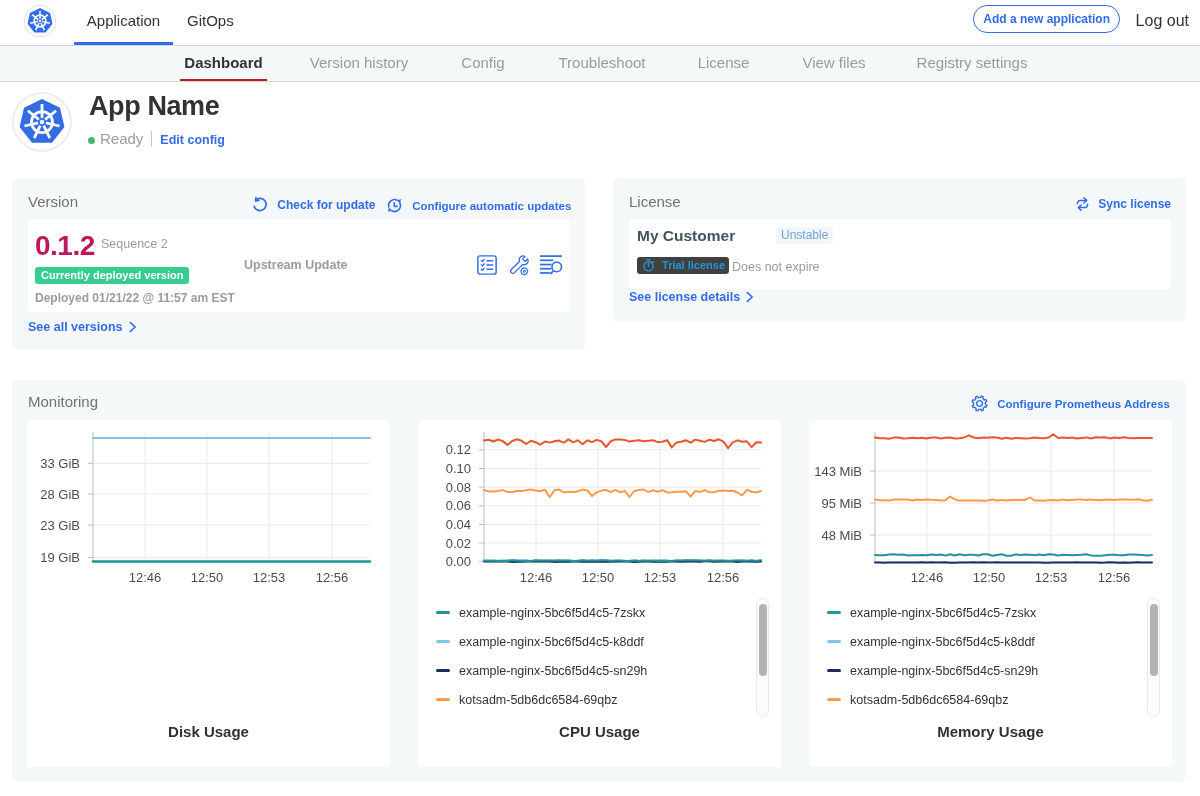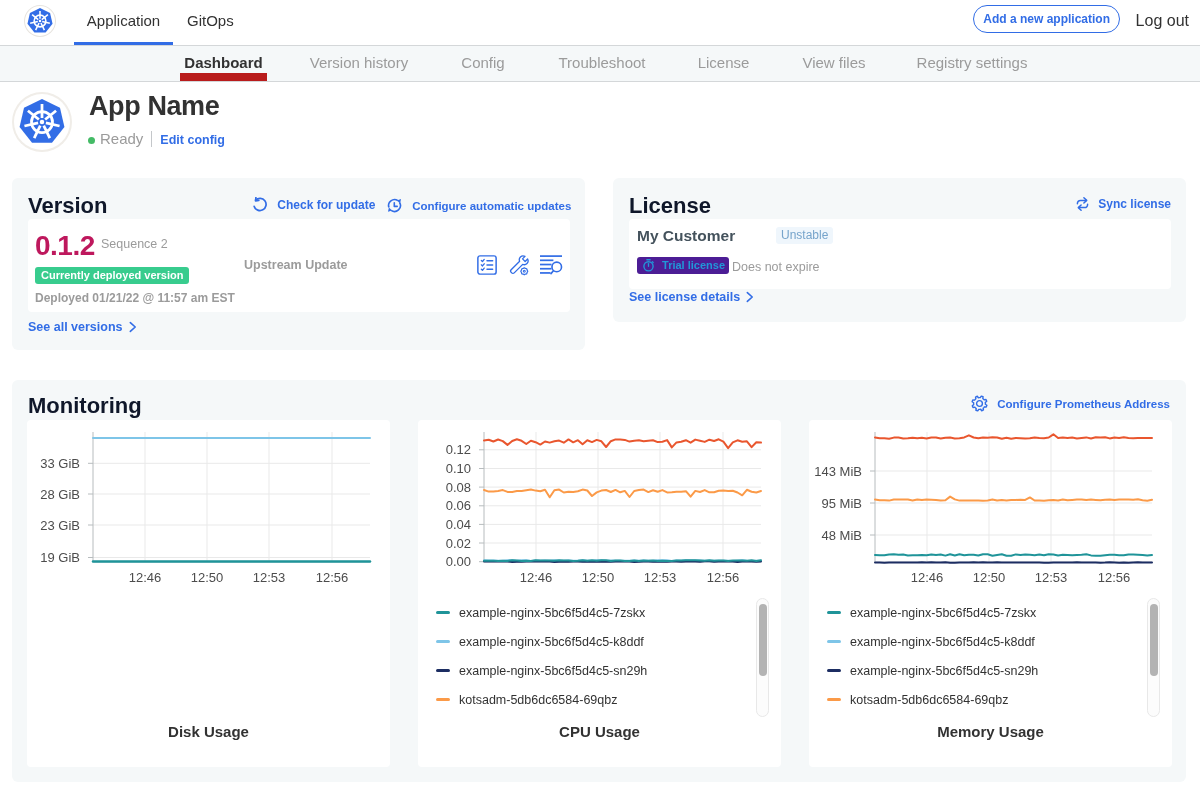--- a/index.html
+++ b/index.html
@@ -9,52 +9,52 @@
 #topnav { position:absolute; left:0; top:0; width:1200px; height:46px; background:#fff; border-bottom:1px solid #d4d7d9; }
 #klogo-sm { position:absolute; left:25px; top:6px; width:30px; height:30px; border-radius:50%; background:#fff; box-shadow:0 0 0 1px #e7e4df; } #klogo-sm svg { left:1px !important; top:1px !important; width:28px; height:28px; }
 .toptab { position:absolute; top:0; height:45px; font-size:15px; line-height:41px; color:#323232; }
 #tab-app { left:74px; width:99px; text-align:center; border-bottom:3px solid #326de6; }
 #tab-gitops { left:187px; width:46px; text-align:center; }
 #addapp { position:absolute; right:80px; top:5px; height:28px; line-height:26px; padding:0 9px; white-space:nowrap; font-size:12px !important; border:1px solid #326de6; border-radius:14px; color:#326de6; font-size:12.5px; font-weight:bold; }
 #logout { position:absolute; right:11px; top:12px; font-size:16px; color:#323232; }
 
 #subnav { position:absolute; left:0; top:46px; width:1200px; height:36px; background:#f5f8f9; border-bottom:1px solid #d4d7d9; }
 .subtab { position:absolute; top:0; height:35px; font-size:15px; line-height:33px; color:#9b9b9b; text-align:center; }
-.subtab.active { color:#323232; border-bottom:8px solid #b91c1c; font-weight:bold; }
+.subtab.active { color:#323232; border-bottom:2px solid #b91c1c; font-weight:bold; }
 
 #apphead { position:absolute; left:0; top:82px; width:1200px; height:96px; background:#fff; }
 #appicon { position:absolute; left:14px; top:12px; width:56px; height:56px; border-radius:50%; background:#fff; box-shadow:0 0 0 2px #f0ede8; } #appicon svg { left:3px !important; top:3px !important; width:50px; height:50px; }
 #appname { position:absolute; left:89px; top:9px; font-size:27px; font-weight:bold; color:#323232; letter-spacing:-0.4px; }
 #appstatus { position:absolute; left:88px; top:48px; height:20px; font-size:15px; color:#9b9b9b; }
 #appstatus .dot { display:inline-block; width:7px; height:7px; border-radius:50%; background:#44bb66; margin-right:5px; vertical-align:0px; }
 #appstatus .sep { display:inline-block; width:1px; height:16px; background:#c4c7ca; margin:0 8px; vertical-align:-3px; }
 #appstatus .edit { color:#326de6; font-size:12.5px; font-weight:bold; }
 
 .card { position:absolute; background:#f5f8f9; border-radius:6px; }
 #card-version { left:12px; top:178px; width:573px; height:172px; }
 #card-license { left:613px; top:178px; width:573px; height:144px; }
 #card-mon { left:12px; top:380px; width:1174px; height:402px; }
-.cardhead { position:absolute; font-size:22px; font-weight:bold; color:#0f172a; }
+.cardhead { position:absolute; font-size:15px; font-weight:normal; color:#737373; }
 .cardlink { position:absolute; font-size:12px; font-weight:bold; color:#326de6; white-space:nowrap; }
 .cardlink svg { vertical-align:-4px; margin-right:6px; }
 .innercard { position:absolute; background:#fff; border-radius:4px; }
 .seelink { position:absolute; font-size:12.5px; font-weight:bold; color:#326de6; white-space:nowrap; }
 .chev { display:inline-block; margin-left:6px; }
 
 #vnum { position:absolute; left:7px; top:11px; font-size:28px; font-weight:bold; color:#be185d; letter-spacing:-0.5px; }
 #vseq { position:absolute; left:73px; top:18px; font-size:12.5px; color:#9b9b9b; }
 #vpill { position:absolute; left:7px; top:48px; height:17px; line-height:17px; padding:0 6px; background:#38cc8e; border-radius:3px; color:#fff; font-size:11px; font-weight:bold; white-space:nowrap; }
 #vdeployed { position:absolute; left:7px; top:72px; font-size:12px; font-weight:bold; color:#9b9b9b; white-space:nowrap; }
 #vsource { position:absolute; left:216px; top:39px; font-size:12.5px; font-weight:bold; color:#9b9b9b; white-space:nowrap; }
 #vicons { position:absolute; right:7px; top:35px; }
 #vicons svg { margin-left:6px; vertical-align:middle; }
 
 #lcust { position:absolute; left:8px; top:8px; font-size:15.5px; font-weight:bold; color:#44525c; white-space:nowrap; }
 #lchan { position:absolute; left:112px; top:8px; height:17px; line-height:17px; padding:0 5px; background:#eff6fc; border-radius:3px; color:#76a4cb; font-size:12px;margin-left:35px; }
-#ltrial { position:absolute; left:8px; top:38px; height:17px; line-height:17px; padding:0 4px 0 5px; background:#4c1d95; border-radius:3px; color:#2197d8; font-size:11px; font-weight:bold; white-space:nowrap; }
+#ltrial { position:absolute; left:8px; top:38px; height:17px; line-height:17px; padding:0 4px 0 5px; background:#404040; border-radius:3px; color:#2197d8; font-size:11px; font-weight:bold; white-space:nowrap; }
 #ltrial svg { vertical-align:-3px; margin-right:4px; }
 #lexpire { position:absolute; left:103px; top:41px; font-size:12.5px; color:#9b9b9b; white-space:nowrap; }
 
 .chartcard { position:absolute; top:40px; width:363px; height:347px; background:#fff; border-radius:4px; }
 #chart-disk { left:15px; }
 #chart-cpu { left:406px; }
 #chart-mem { left:797px; }
 .ctitle { position:absolute; left:0; width:363px; top:303px; text-align:center; font-size:15px; font-weight:bold; color:#323232; }
 .legend { position:absolute; left:18px; top:186px; }
 .legrow { height:29px; font-size:12.5px; color:#323232; white-space:nowrap; }

